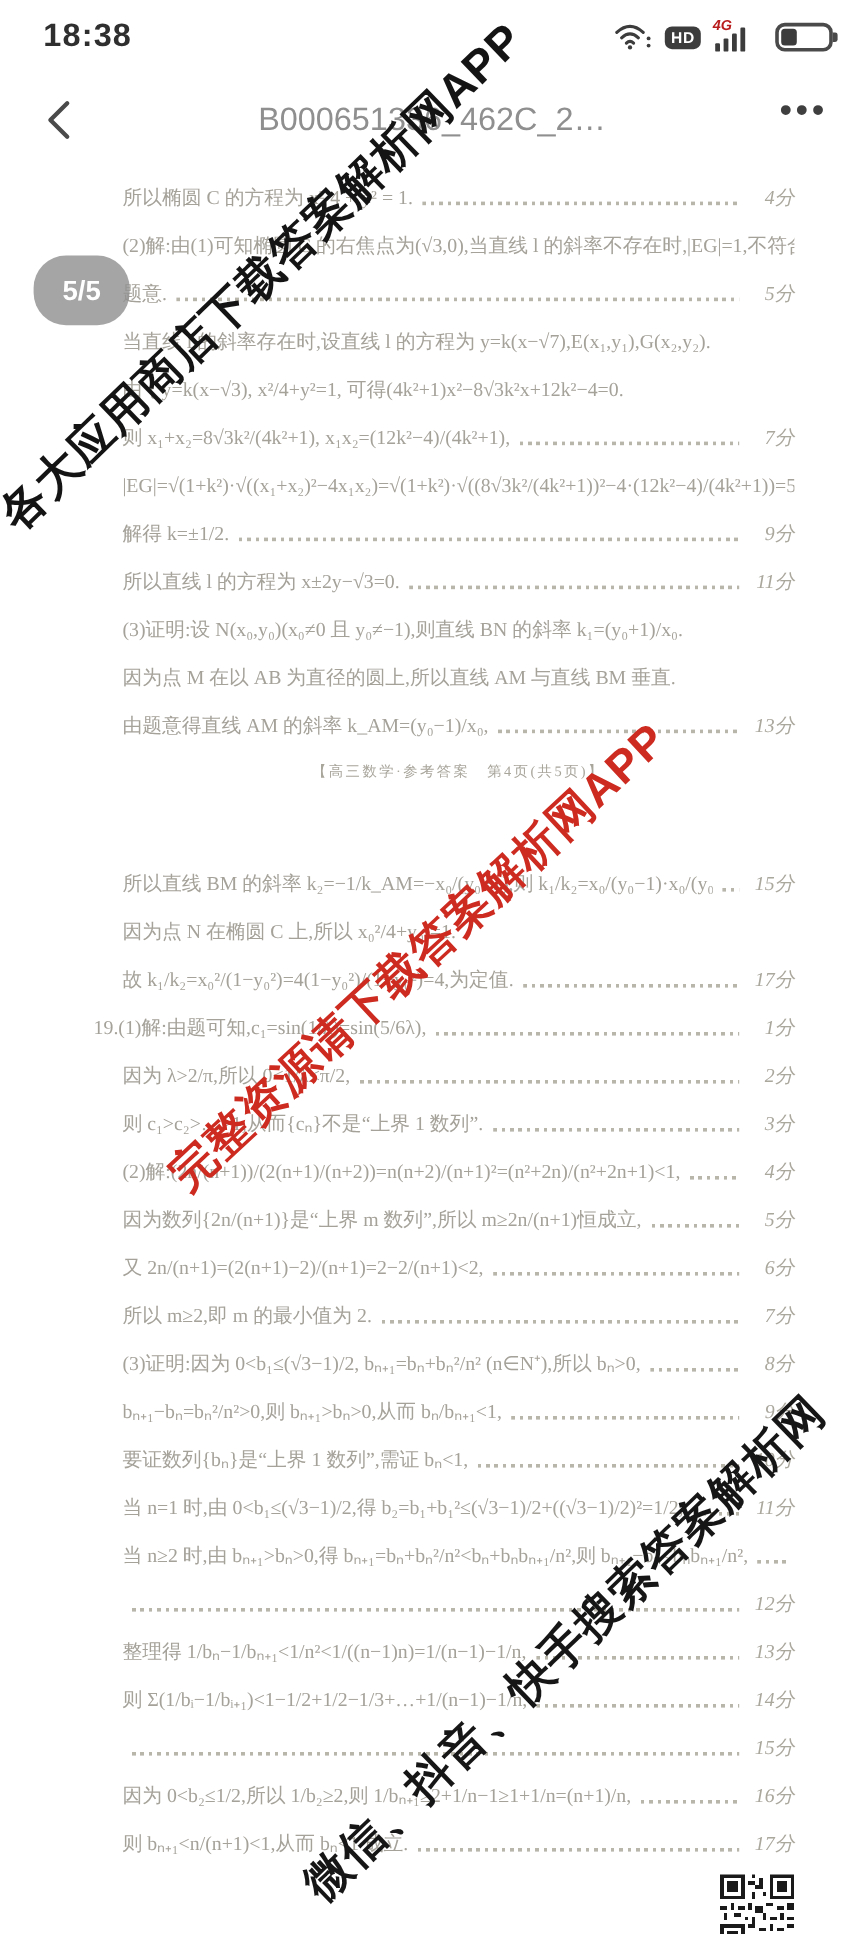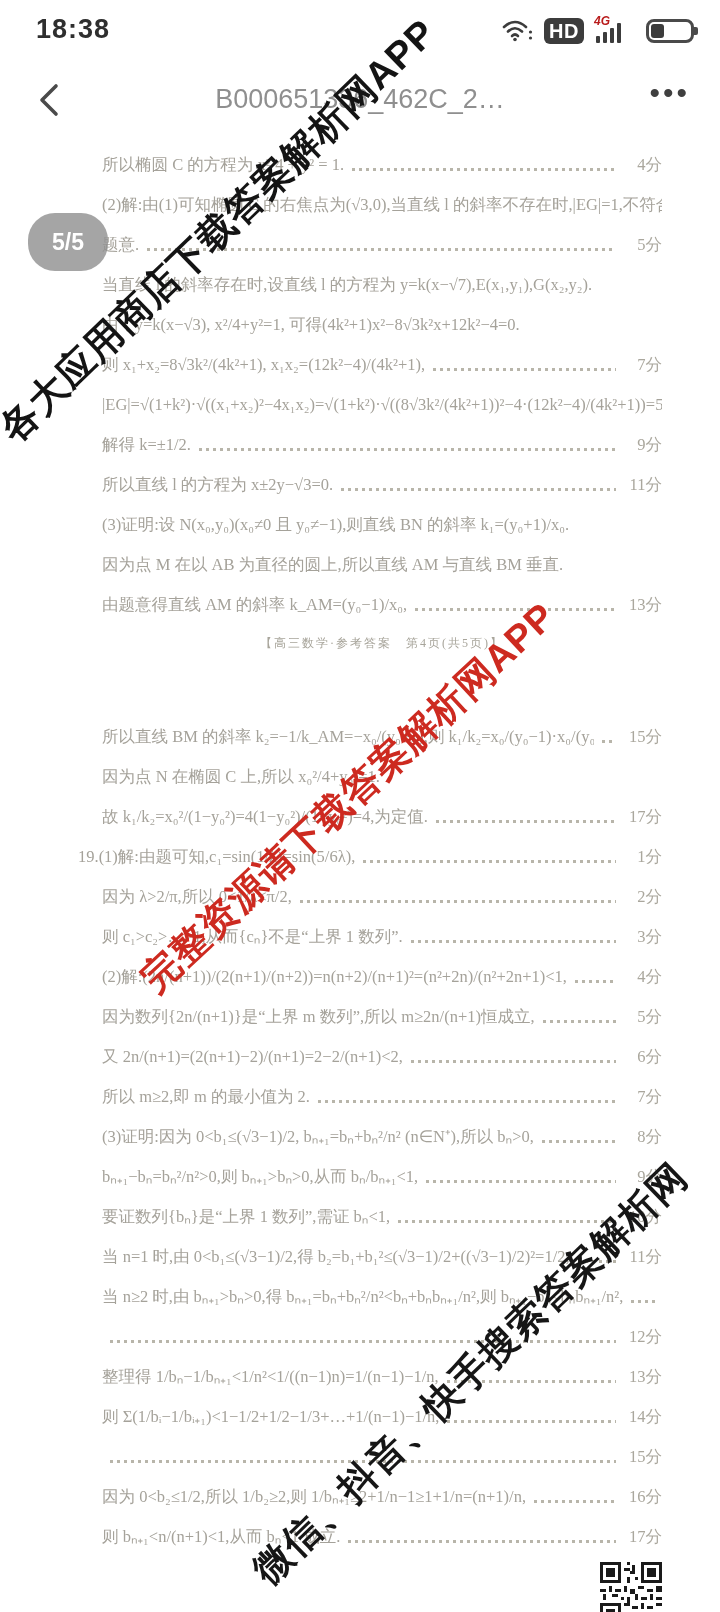--- a/index.html
+++ b/index.html
@@ -3,21 +3,21 @@
 <meta charset="utf-8">
 <style>
   html,body{margin:0;padding:0;background:#ffffff;}
   .screen{position:relative;width:720px;height:1612px;background:#ffffff;overflow:hidden;
           font-family:"Liberation Sans",sans-serif;}
 
   
   .status-bar{position:absolute;top:0;left:0;right:0;height:58px;z-index:2;}
   .sb-time{position:absolute;left:36px;top:14px;font-size:27px;color:#2f2f2f;font-weight:700;letter-spacing:1px;}
   .sb-icons{position:absolute;right:26px;top:16px;display:flex;align-items:center;gap:10px;height:30px;}
-  .hd-badge{background:#3c3c3c;color:#fff;font-size:20px;font-weight:700;border-radius:6px;
+  .hd-badge{background:#3c3c3c;color:#fff;font-size:13px;font-weight:700;border-radius:6px;
             padding:3px 5px;line-height:1;letter-spacing:.5px;}
   .sig-wrap{position:relative;width:42px;height:28px;}
   .sig-label{position:absolute;left:0;top:-3px;font-size:12px;font-weight:700;color:#b91c1c;}
   .sig-bars{position:absolute;left:2px;bottom:2px;display:flex;align-items:flex-end;gap:3px;}
   .sig-bars i{display:block;width:4px;background:#3c3c3c;border-radius:1px;}
   .battery{position:relative;width:48px;height:24px;border:3px solid #4a4a4a;border-radius:8px;box-sizing:border-box;}
   .battery::after{content:"";position:absolute;right:-7px;top:5px;width:4px;height:8px;background:#4a4a4a;border-radius:0 2px 2px 0;}
   .battery .fill{position:absolute;left:2px;top:2px;bottom:2px;width:13px;background:#3c3c3c;border-radius:3px;}
 
   
@@ -35,21 +35,21 @@
   
   .doc{position:absolute;top:150px;left:0;right:0;z-index:1;
        font-family:"Liberation Serif",serif;color:#a5a29a;margin-left:40px;}
   .page{padding:0 58px 0 62px;}
   .page2{margin-top:70px;}
   .doc-line{display:flex;align-items:flex-end;min-height:27px;margin-bottom:13px;
             font-size:16.5px;line-height:25px;}
   .doc-line .lt{flex:0 1 auto;white-space:nowrap;overflow:hidden;}
   .doc-line .ld{flex:1 0 14px;height:3px;margin:0 6px 6px 8px;
                 background-image:repeating-linear-gradient(to right,#b8b5aa 0 3px,transparent 3px 7px);}
-  .doc-line .ls{flex:none;min-width:40px;text-align:right;color:#aaa79d;}
+  .doc-line .ls{flex:none;min-width:40px;text-align:right;color:#aaa79d;font-style:italic;}
   .doc-line.ind1{padding-left:0px;margin-left:-24px;}
   .doc-footer{text-align:center;font-size:12px;color:#a8a59b;margin-top:18px;letter-spacing:2px;}
 
   
   .wm{position:absolute;white-space:nowrap;font-weight:700;z-index:4;pointer-events:none;
       transform-origin:center center;font-family:"Liberation Sans",sans-serif;}
   .wm-top{left:-75px;top:208px;width:580px;text-align:center;font-size:38px;color:#141414;
           transform:rotate(-44deg);letter-spacing:1px;}
   .wm-red{left:66px;top:772px;width:565px;text-align:center;font-size:38px;
           transform:rotate(-43deg);letter-spacing:1px;}

